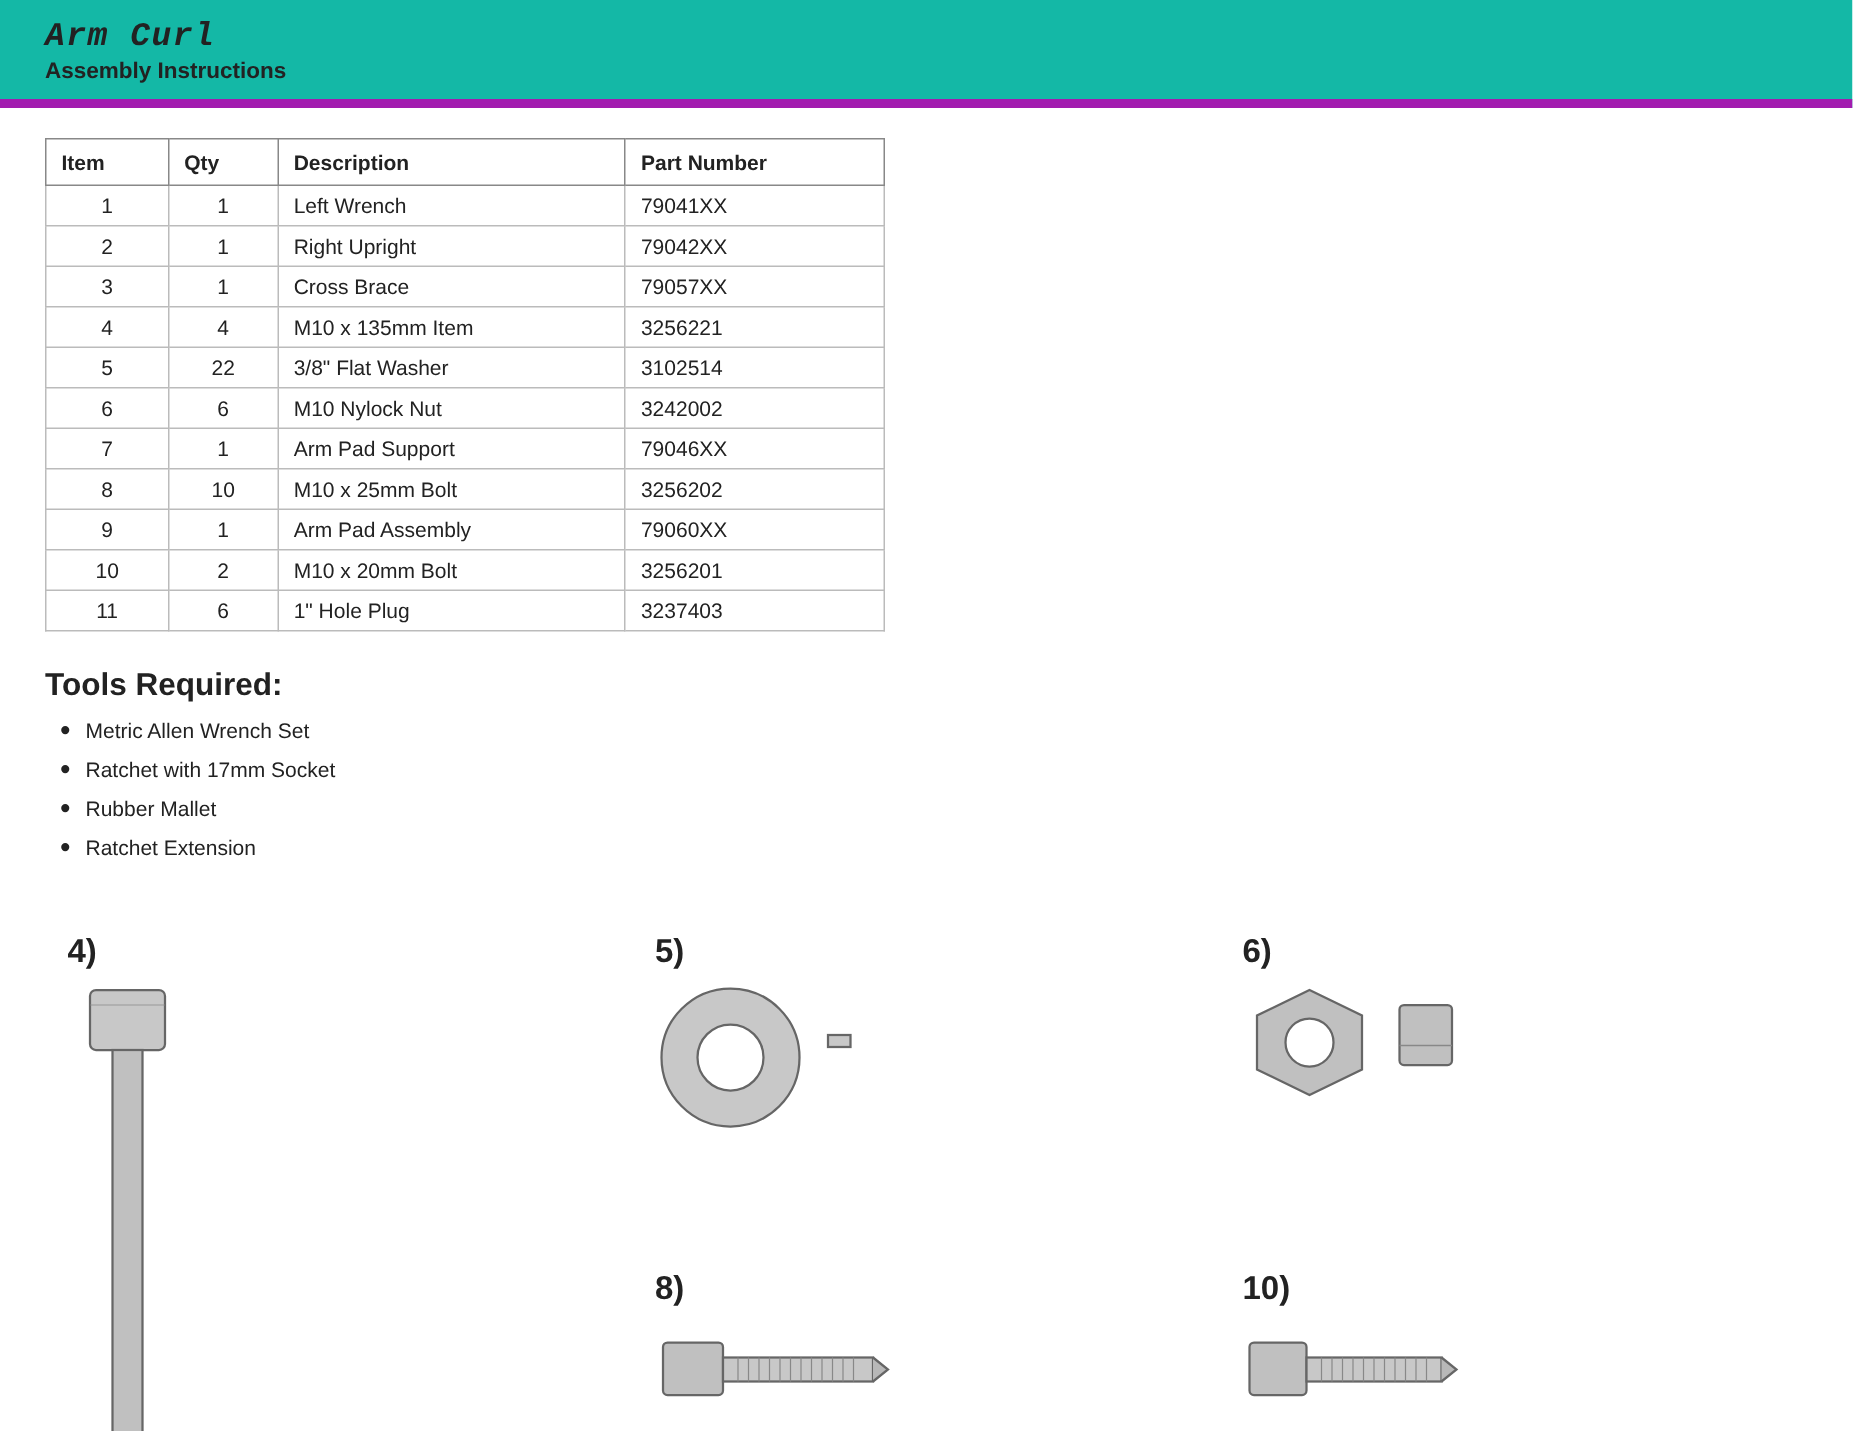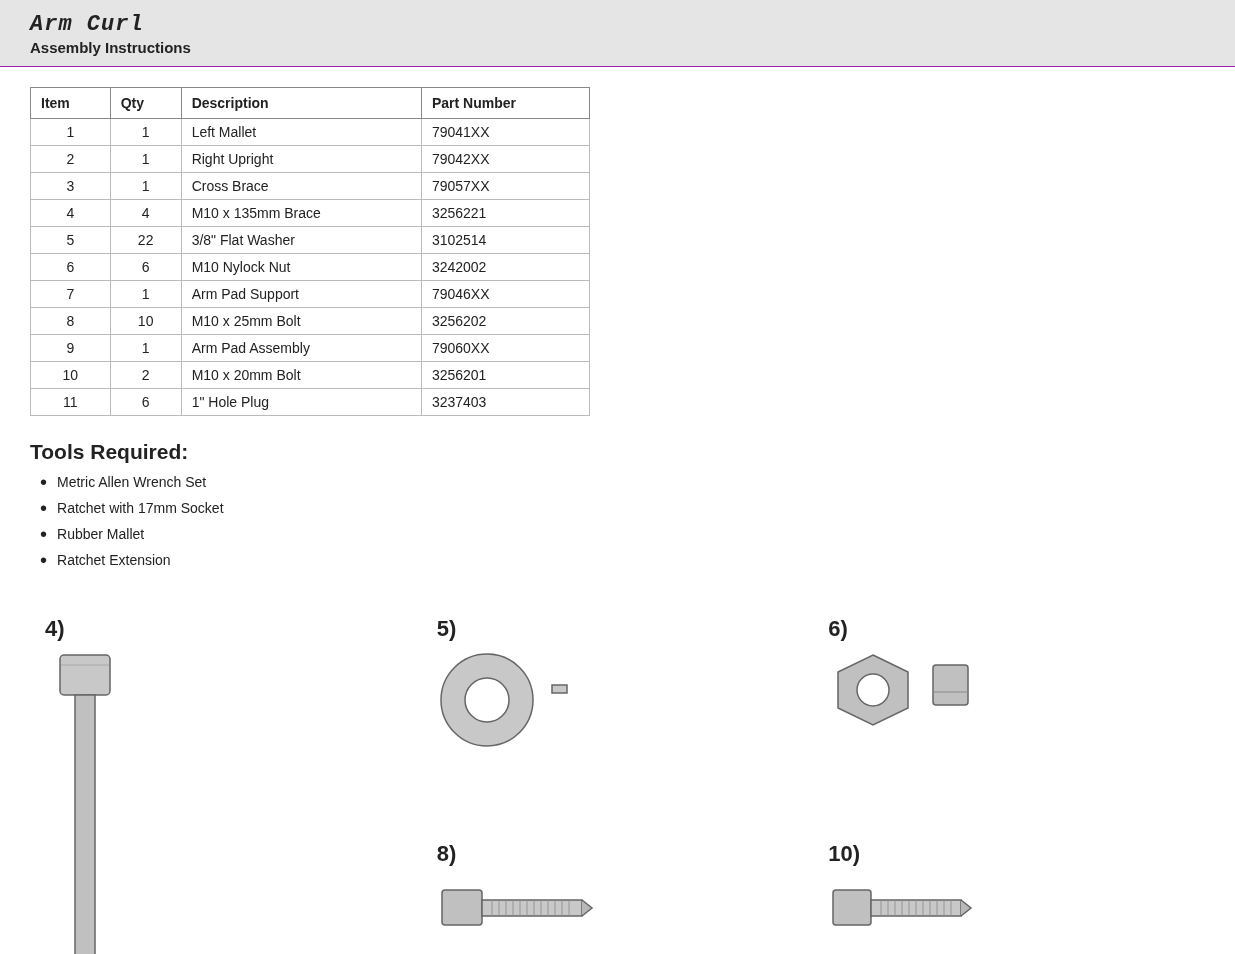--- a/index.html
+++ b/index.html
@@ -5,23 +5,23 @@
     * { box-sizing: border-box; margin: 0; padding: 0; }
     body {
       font-family: Arial, sans-serif;
       background: #fff;
       width: 1235px;
       min-height: 954px;
       font-size: 14px;
       color: #222;
     }
     .header-bar {
-      background: #e5e5e5;
+      background: #14b8a6;
       padding: 12px 30px 10px 30px;
-      border-bottom: 1px solid #a21caf;
+      border-bottom: 6px solid #a21caf;
     }
     .header-title-italic {
       font-style: italic;
       font-weight: bold;
       font-size: 22px;
       font-family: 'Courier New', monospace;
       letter-spacing: 1px;
     }
     .header-subtitle {
       font-weight: bold;
@@ -140,39 +140,39 @@
           <th>Item</th>
           <th>Qty</th>
           <th>Description</th>
           <th>Part Number</th>
         </tr>
       </thead>
       <tbody id="parts-tbody">
       <tr>
             <td>1</td>
             <td>1</td>
-            <td>Left Mallet</td>
+            <td>Left Wrench</td>
             <td>79041XX</td>
           </tr>
           <tr>
             <td>2</td>
             <td>1</td>
             <td>Right Upright</td>
             <td>79042XX</td>
           </tr>
           <tr>
             <td>3</td>
             <td>1</td>
             <td>Cross Brace</td>
             <td>79057XX</td>
           </tr>
           <tr>
             <td>4</td>
             <td>4</td>
-            <td>M10 x 135mm Brace</td>
+            <td>M10 x 135mm Item</td>
             <td>3256221</td>
           </tr>
           <tr>
             <td>5</td>
             <td>22</td>
             <td>3/8" Flat Washer</td>
             <td>3102514</td>
           </tr>
           <tr>
             <td>6</td>

